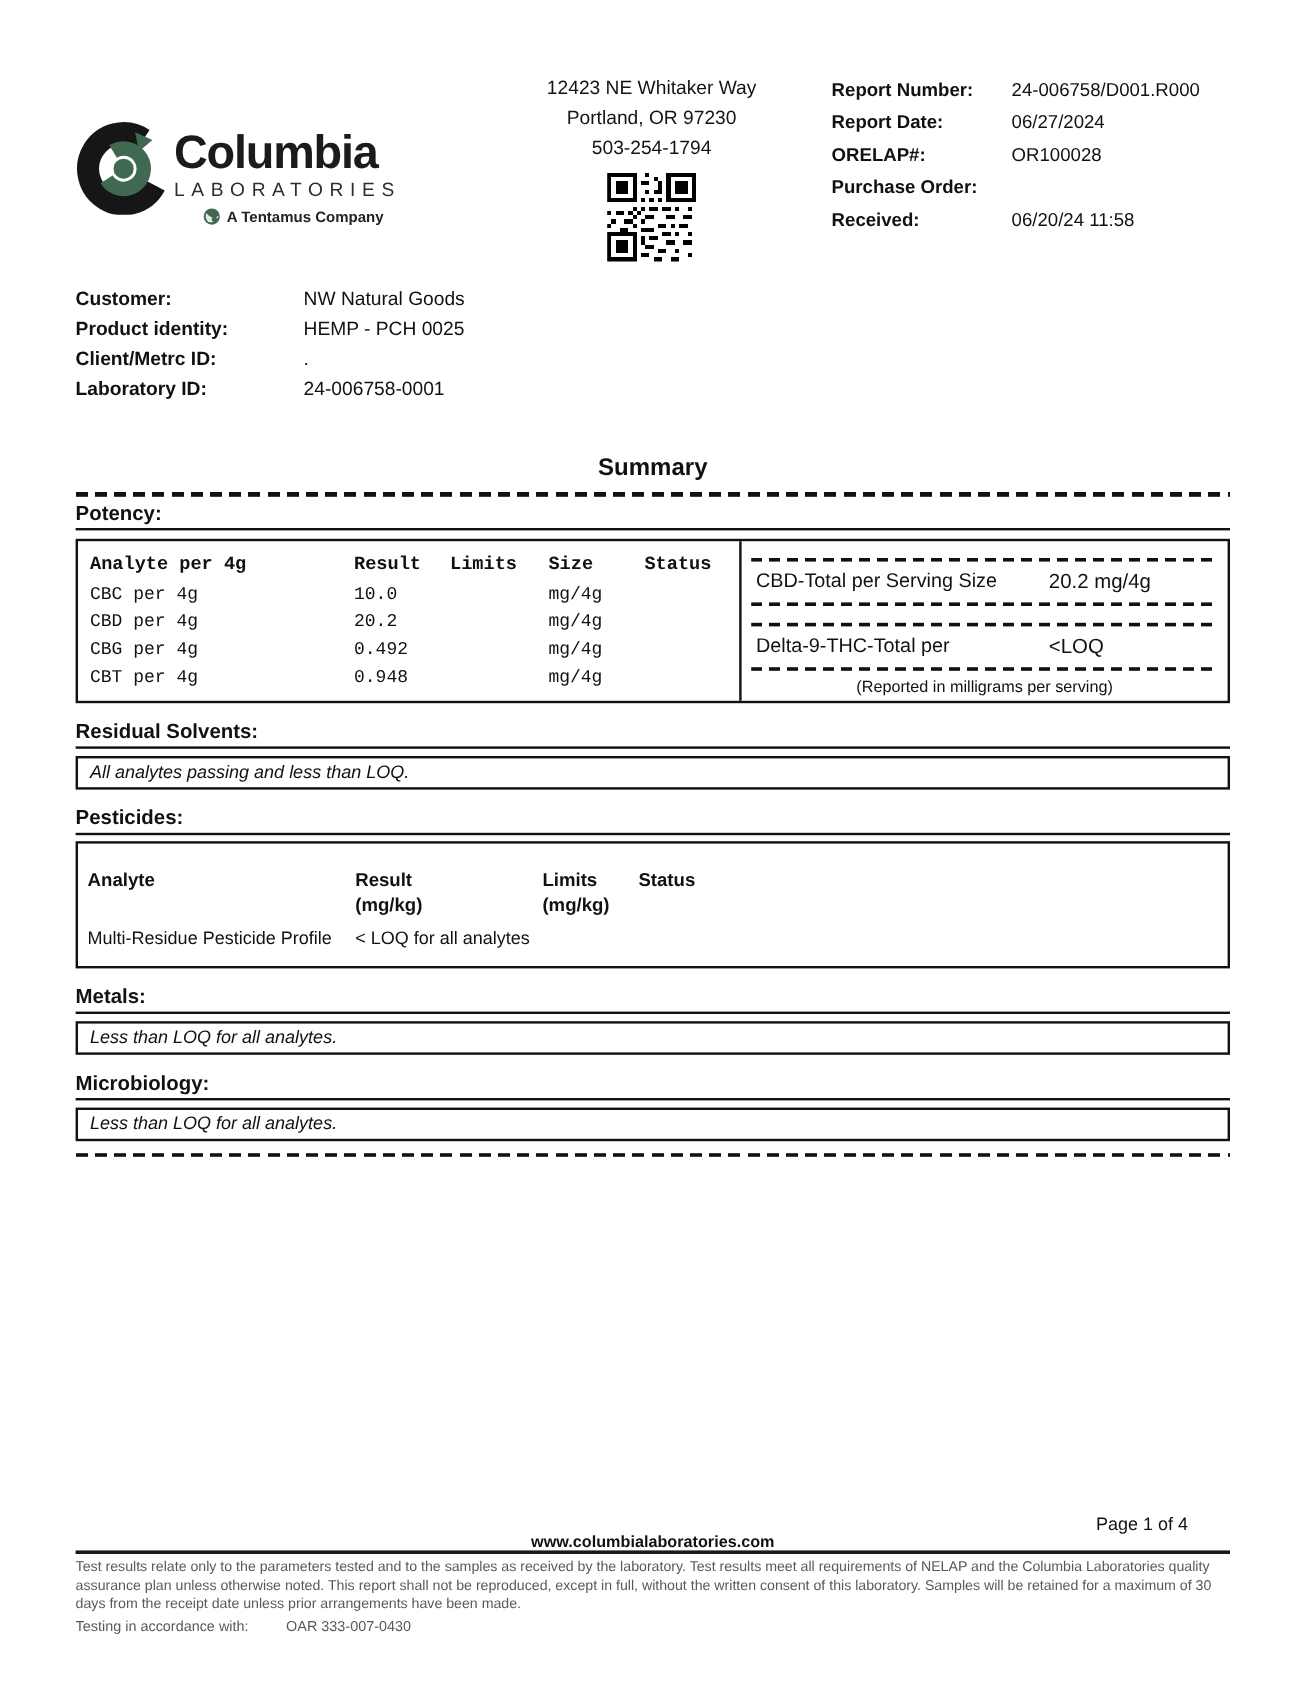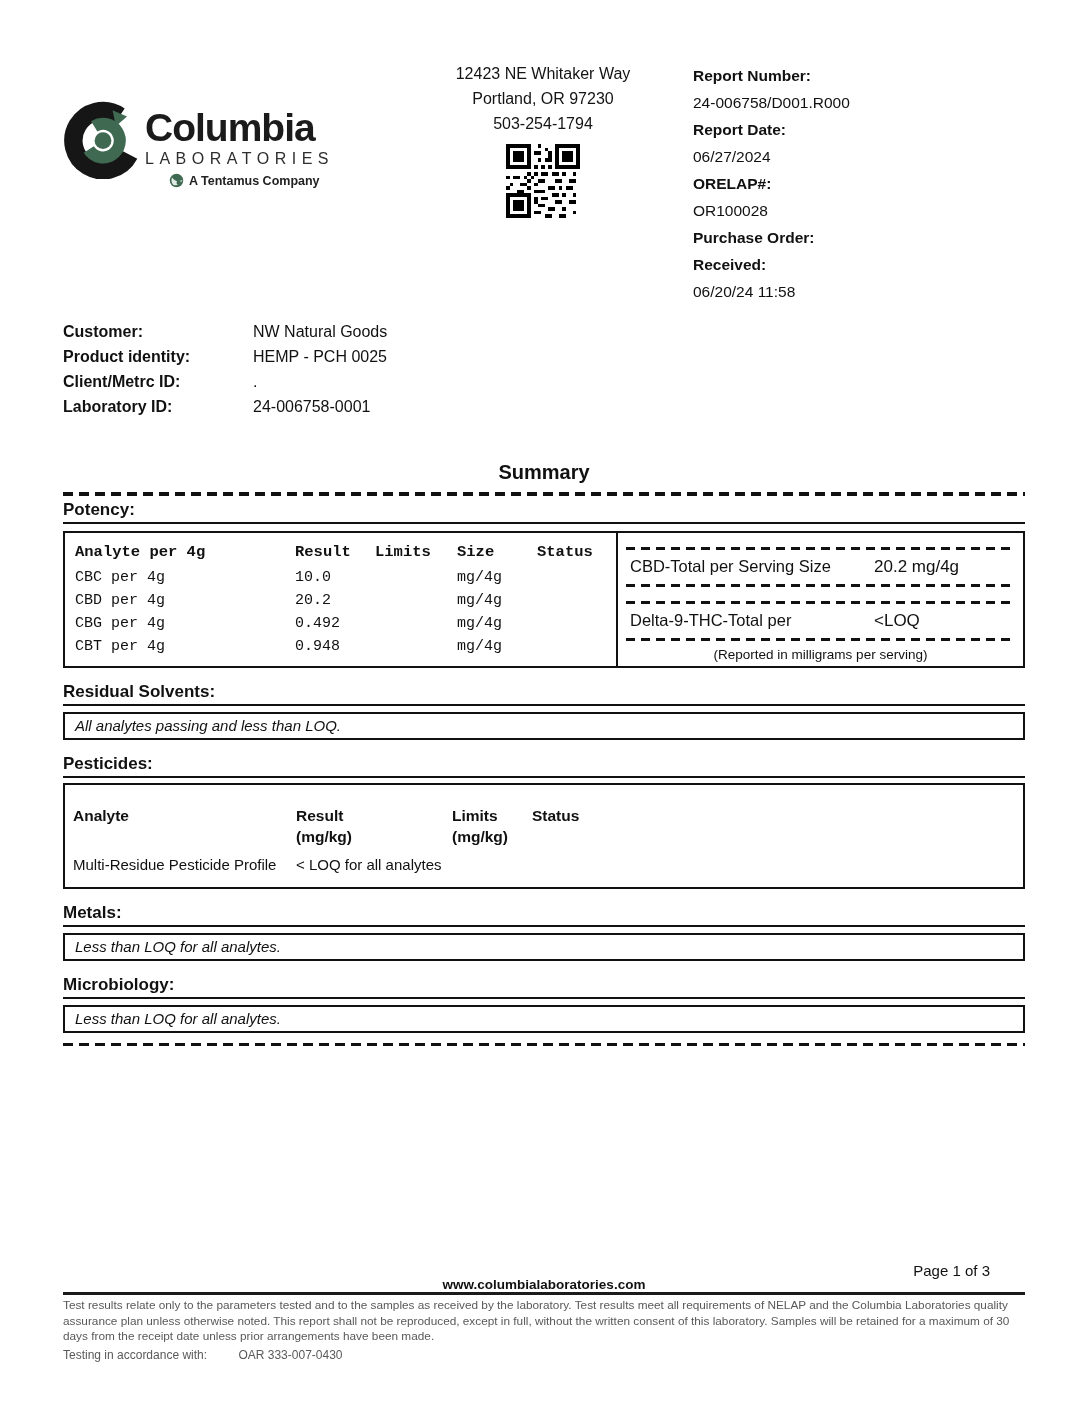--- a/index.html
+++ b/index.html
@@ -25,21 +25,21 @@
   .tagline { display:flex; align-items:center; margin-top:5px; margin-left:24px; }
   .tagline svg { width:15px; height:15px; margin-right:5px; }
   .tagline span { font-size:12.5px; font-weight:bold; color:#222; }
 
   .addr-block { flex:1; text-align:center; padding-top:7px; }
   .addr-line { font-size:16px; line-height:1.55; color:#141414; }
   .qr { margin-top:8px; }
   .qr svg { width:74px; height:74px; }
 
   .report-block { width:332px; padding-top:7px; }
-  .info-row { display:flex; line-height:27px;flex-direction:column; }
+  .info-row { display:flex; line-height:27px; }
   .info-label { width:150px; font-weight:bold; font-size:15.5px; }
   .info-value { flex:1; font-size:15.5px; }
 
   
   .customer { margin-top:14px; }
   .cust-row { display:flex; line-height:25px; }
   .cust-label { width:190px; font-weight:bold; font-size:16px; }
   .cust-value { flex:1; font-size:16px; }
 
   
@@ -275,21 +275,21 @@
     <div class="sec-head later">Metals:</div>
     <div class="note-box">Less than LOQ for all analytes.</div>
 
     <div class="sec-head later">Microbiology:</div>
     <div class="note-box">Less than LOQ for all analytes.</div>
 
     <div class="dashline end-dash"></div>
   </div>
 
   <div class="footer">
-    <div class="page-num">Page 1 of 3</div>
+    <div class="page-num">Page 1 of 4</div>
     <div class="website">www.columbialaboratories.com</div>
     <div class="footer-rule"></div>
     <div class="disclaimer">Test results relate only to the parameters tested and to the samples as received by the laboratory. Test results meet all requirements of NELAP and the Columbia Laboratories quality assurance plan unless otherwise noted. This report shall not be reproduced, except in full, without the written consent of this laboratory. Samples will be retained for a maximum of 30 days from the receipt date unless prior arrangements have been made.</div>
     <div class="testing">
       <span>Testing in accordance with:</span>
       <span class="tv">OAR 333-007-0430</span>
     </div>
   </div>
 </div>
 

